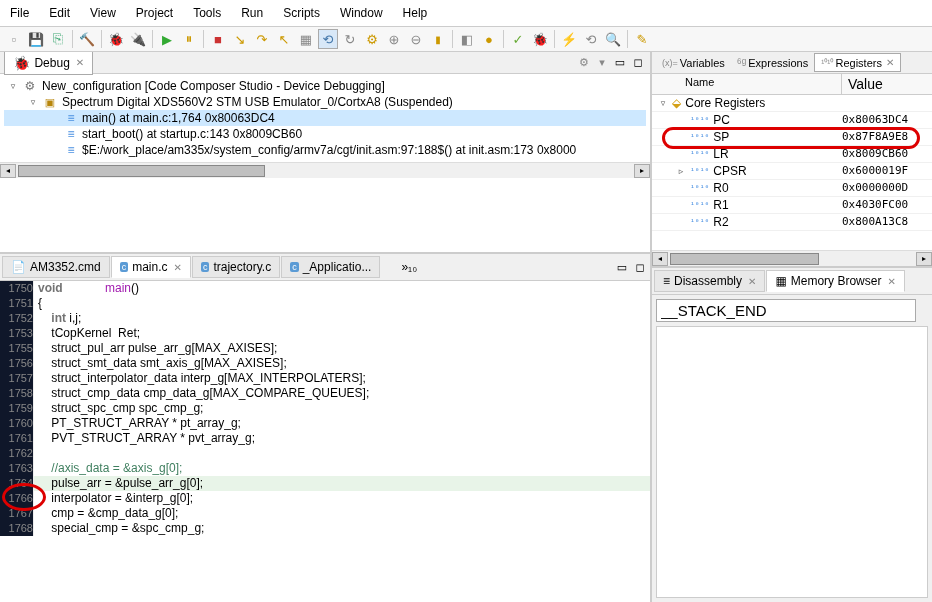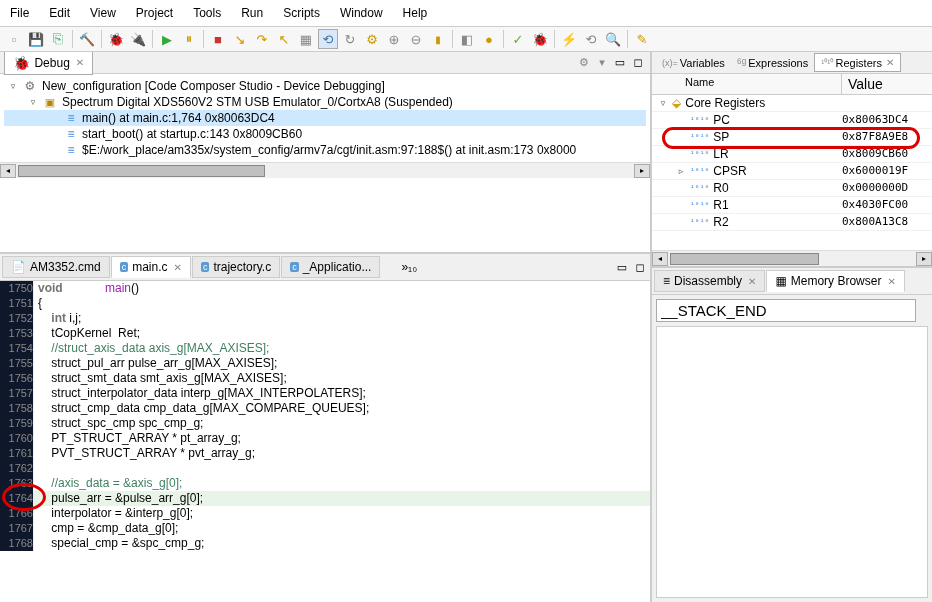--- a/index.html
+++ b/index.html
@@ -253,24 +253,20 @@
           </div>
           <div class="line">
             <div class="gutter">1752</div>
             <div class="code">    <span class="kw">int</span> i,j;</div>
           </div>
           <div class="line">
             <div class="gutter">1753</div>
             <div class="code">    tCopKernel  Ret;</div>
           </div>
           <div class="line">
-            <div class="gutter">1754</div>
-            <div class="code">    <span class="cm">//struct_axis_data axis_g[MAX_AXISES];</span></div>
-          </div>
-          <div class="line">
             <div class="gutter">1755</div>
             <div class="code">    struct_pul_arr pulse_arr_g[MAX_AXISES];</div>
           </div>
           <div class="line">
             <div class="gutter">1756</div>
             <div class="code">    struct_smt_data smt_axis_g[MAX_AXISES];</div>
           </div>
           <div class="line">
             <div class="gutter">1757</div>
             <div class="code">    struct_interpolator_data interp_g[MAX_INTERPOLATERS];</div>

